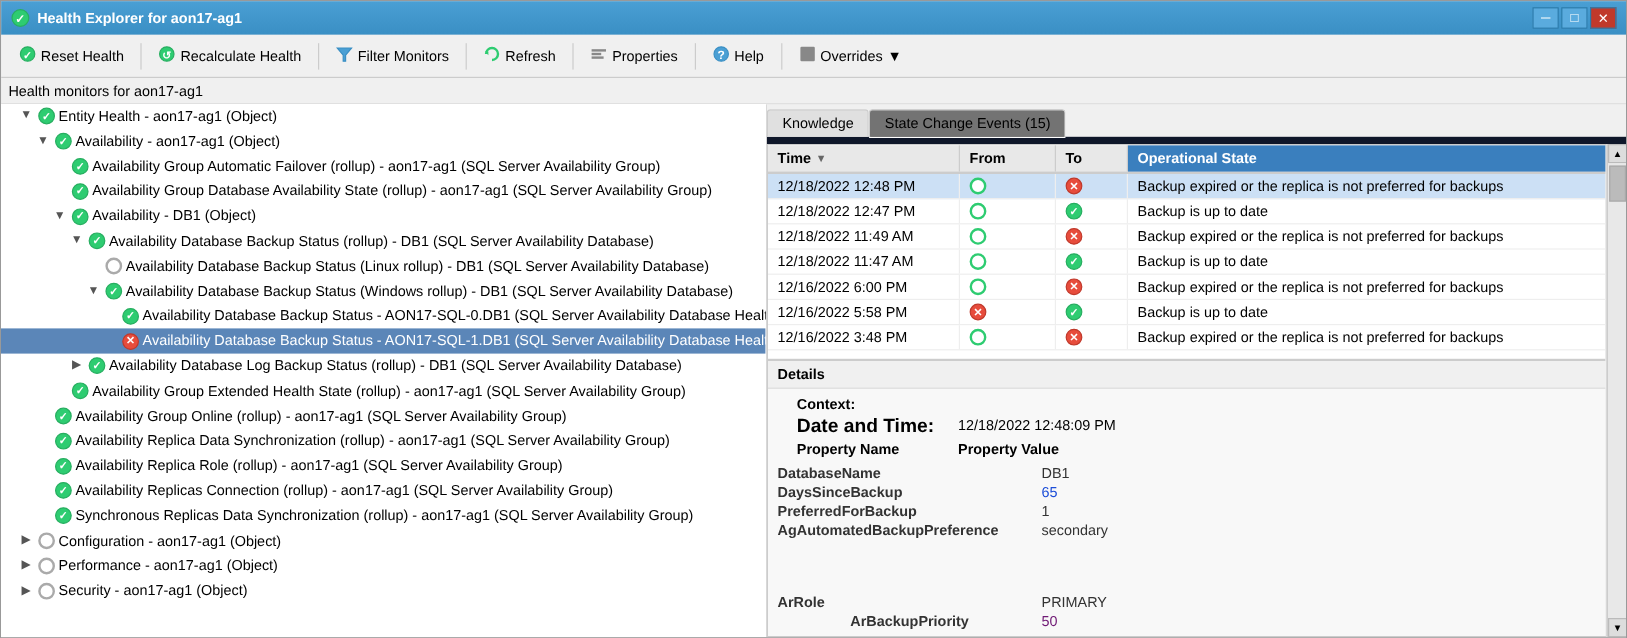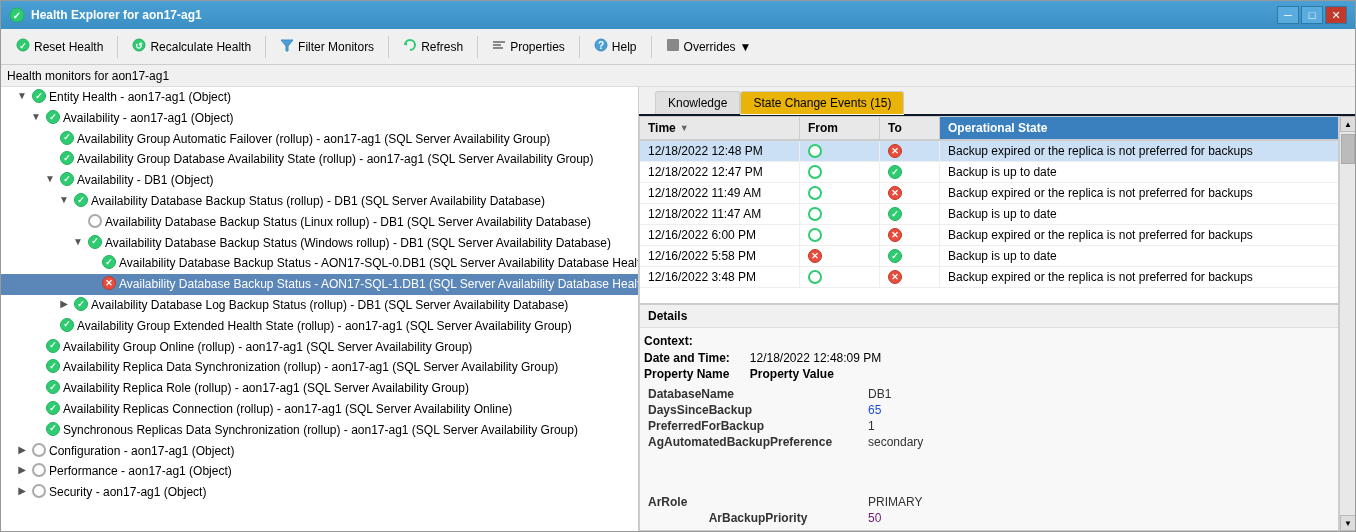--- a/index.html
+++ b/index.html
@@ -16,39 +16,39 @@
     
     .toolbar { background: #f0f0f0; border-bottom: 1px solid #ccc; padding: 4px 6px; display: flex; align-items: center; gap: 2px; height: 36px; }
     .toolbar-btn { display: flex; align-items: center; gap: 4px; padding: 3px 8px; border: 1px solid transparent; background: transparent; cursor: pointer; font-size: 12px; color: #000; border-radius: 2px; }
     .toolbar-separator { width: 1px; height: 22px; background: #ccc; margin: 0 3px; }
     
     .health-label { padding: 3px 6px; font-size: 12px; color: #000; background: #f0f0f0; border-bottom: 1px solid #ddd; height: 22px; display: flex; align-items: center; }
     
     .main-content { display: flex; flex: 1; overflow: hidden; }
     
     .tree-panel { width: 638px; border-right: 1px solid #ccc; overflow-y: auto; overflow-x: auto; background: white; }
-    .tree-item { padding: 2px 4px; cursor: pointer; white-space: nowrap; display: flex; gap: 3px; font-size: 12px; line-height: 1.4; }
+    .tree-item { padding: 2px 4px; cursor: pointer; white-space: nowrap; display: flex; align-items: center; gap: 3px; font-size: 12px; line-height: 1.4; }
     .tree-item.highlighted { background: #6699cc; color: white; }
     
     .expand-icon { width: 14px; height: 14px; display: inline-flex; align-items: center; justify-content: center; color: #555; font-size: 10px; flex-shrink: 0; }
     .expand-icon.expanded::before { content: '▼'; }
     .expand-icon.collapsed::before { content: '▶'; }
     .expand-icon.leaf::before { content: ''; }
     
     .status-icon { width: 14px; height: 14px; border-radius: 50%; display: inline-flex; align-items: center; justify-content: center; font-size: 9px; font-weight: bold; flex-shrink: 0; }
     .status-green { background: #2ecc71; color: white; border: 1px solid #27ae60; }
     .status-red { background: #e74c3c; color: white; border: 1px solid #c0392b; }
     .status-circle-green { width: 14px; height: 14px; border-radius: 50%; border: 2px solid #2ecc71; background: white; flex-shrink: 0; }
     .status-circle-grey { width: 14px; height: 14px; border-radius: 50%; border: 2px solid #aaa; background: white; flex-shrink: 0; }
     
     .right-panel { flex: 1; display: flex; flex-direction: column; background: #f0f0f0; overflow: hidden; }
     
-    .tabs { display: flex; background: #f0f0f0; border-bottom: 2px solid #0f172a; padding: 4px 16px 0; gap: 0; }
+    .tabs { display: flex; background: #f0f0f0; border-bottom: 6px solid #0f172a; padding: 4px 0 0; gap: 0; }
     .tab { padding: 4px 12px; border: 1px solid #ccc; border-bottom: none; background: #e0e0e0; cursor: pointer; font-size: 12px; border-radius: 3px 3px 0 0; }
-    .tab.active { background: #eab308; border-bottom: 1px solid white; margin-bottom: -1px; }
+    .tab.active { background: #737373; border-bottom: 1px solid white; margin-bottom: -1px; }
     .table-header { display: grid; grid-template-columns: 160px 80px 60px 1fr; background: #e8e8e8; border-bottom: 2px solid #ccc; }
     .th { padding: 4px 8px; font-weight: bold; font-size: 12px; border-right: 1px solid #ccc; display: flex; align-items: center; gap: 4px; }
     .th:last-child { border-right: none; background: #3a7fbe; color: white; }
     .table-body { overflow-y: auto; flex: 1; }
     .table-row { display: grid; grid-template-columns: 160px 80px 60px 1fr; border-bottom: 1px solid #eee; }
     .table-row.selected { background: #cce0f5; }
     .td { padding: 3px 8px; font-size: 12px; border-right: 1px solid #eee; display: flex; align-items: center; }
     .td:last-child { border-right: none; }
     
     .details-section { border-top: 1px solid #ccc; background: #f8f8f8; padding: 0; }
@@ -282,21 +282,21 @@
             <span class="icon-check"></span>
           </span>
         <span>Availability Replica Role (rollup) - aon17-ag1 (SQL Server Availability Group)</span>
       </div>
 
       <div class="tree-item indented-2">
         <span class="expand-icon leaf"></span>
         <span class="status-icon status-green">
             <span class="icon-check"></span>
           </span>
-        <span>Availability Replicas Connection (rollup) - aon17-ag1 (SQL Server Availability Online)</span>
+        <span>Availability Replicas Connection (rollup) - aon17-ag1 (SQL Server Availability Group)</span>
       </div>
 
       <div class="tree-item indented-2">
         <span class="expand-icon leaf"></span>
         <span class="status-icon status-green">
             <span class="icon-check"></span>
           </span>
         <span>Synchronous Replicas Data Synchronization (rollup) - aon17-ag1 (SQL Server Availability Group)</span>
       </div>
 
@@ -434,24 +434,24 @@
                 <span class="status-icon status-red" style="width:14px;height:14px;border-radius:50%;">
                     <span class="icon-x"></span>
                   </span>
               </div>
               <div class="td">Backup expired or the replica is not preferred for backups</div>
             </div>
           </div>
 
           <div class="details-section" style="border-top:2px solid #ccc;">
             <div class="details-header">Details</div>
-            <div style="padding:4px 4px; display:grid; grid-template-columns:auto 1fr; gap:0;">
+            <div style="padding:4px 24px; display:grid; grid-template-columns:auto 1fr; gap:0;">
               <div style="font-weight:bold; font-size:12px; padding:2px 0;">Context:</div>
               <div style="padding:2px 0;"></div>
-              <div style="font-weight:bold; font-size:12px; padding:1px 0; padding-right:20px;">Date and Time:</div>
+              <div style="font-weight:bold; font-size:16px; padding:1px 0; padding-right:20px;">Date and Time:</div>
               <div style="font-size:12px; padding:1px 0;">12/18/2022 12:48:09 PM</div>
               <div style="font-weight:bold; font-size:12px; padding:1px 0;">Property Name</div>
               <div style="font-weight:bold; font-size:12px; padding:1px 0;">Property Value</div>
             </div>
             <div id="details-rows" style="padding:0 8px 4px;">
             <div style="display: grid; grid-template-columns: 220px 1fr;">
                   <span style="font-weight:bold;font-size:12px;color:#333;padding:1px 0;">DatabaseName</span>
                   <span style="font-size:12px;color:#333;padding:1px 0;">DB1</span>
                 </div>
                 <div style="display: grid; grid-template-columns: 220px 1fr;">

